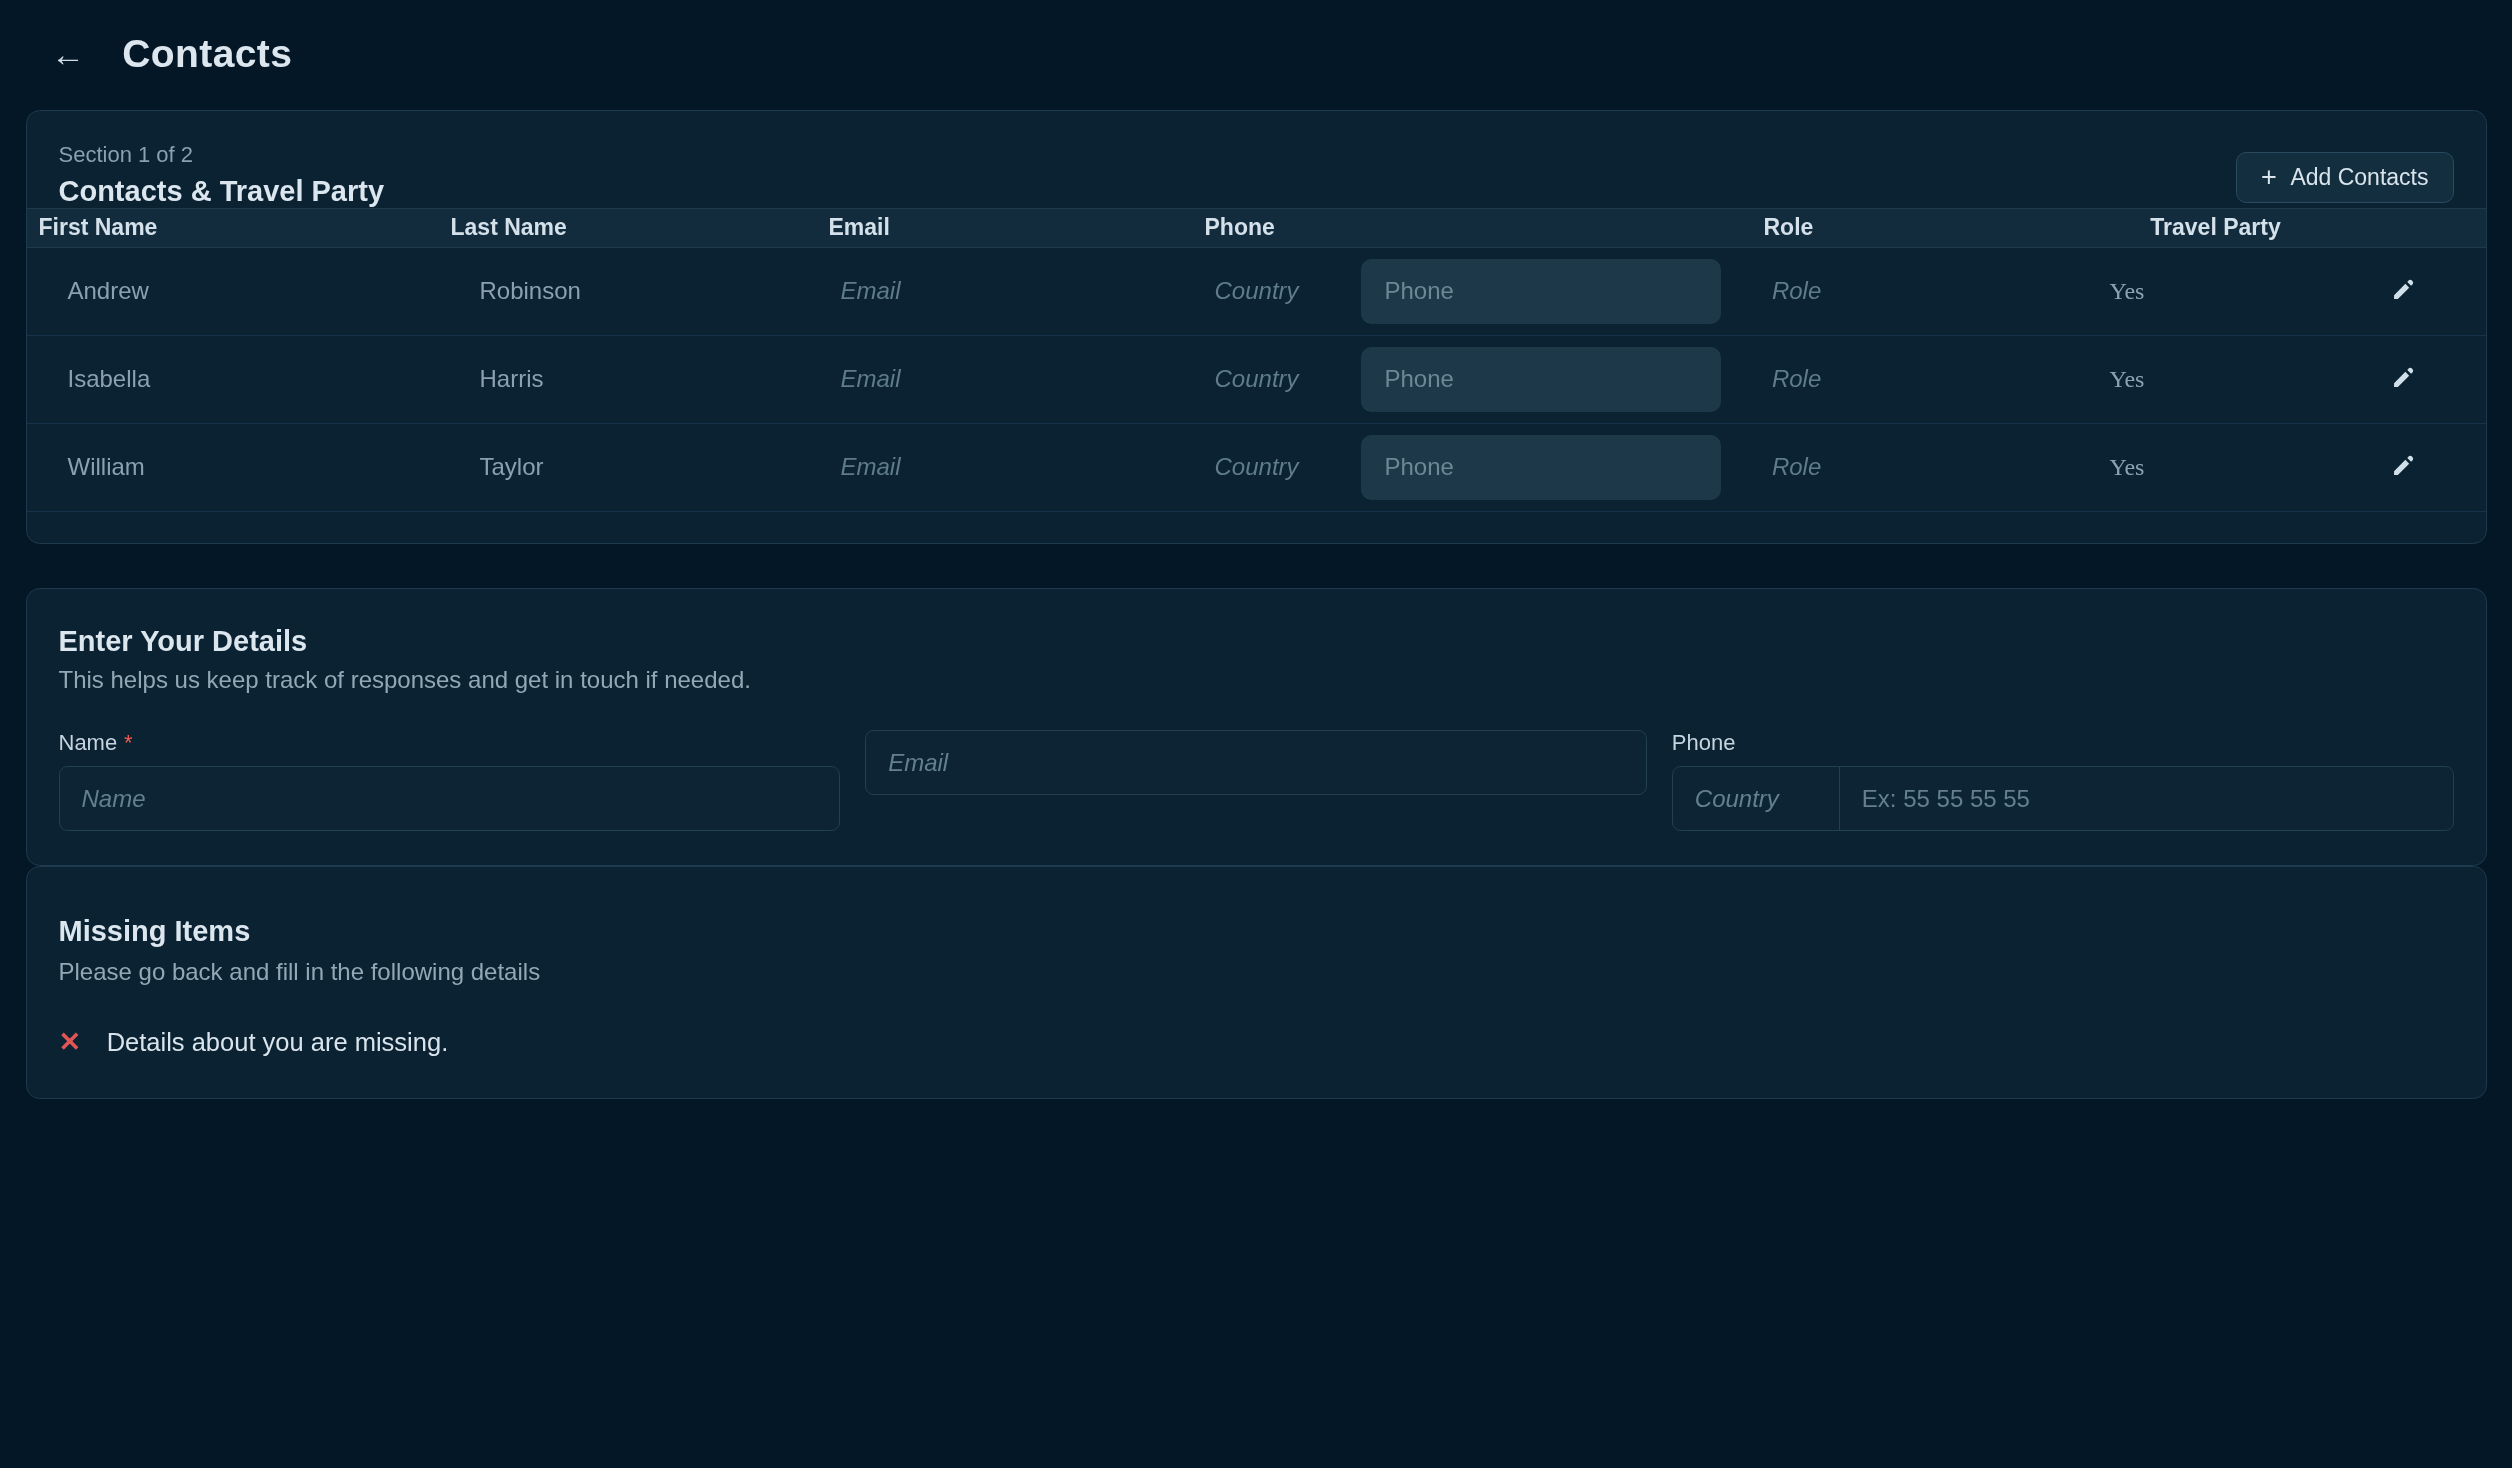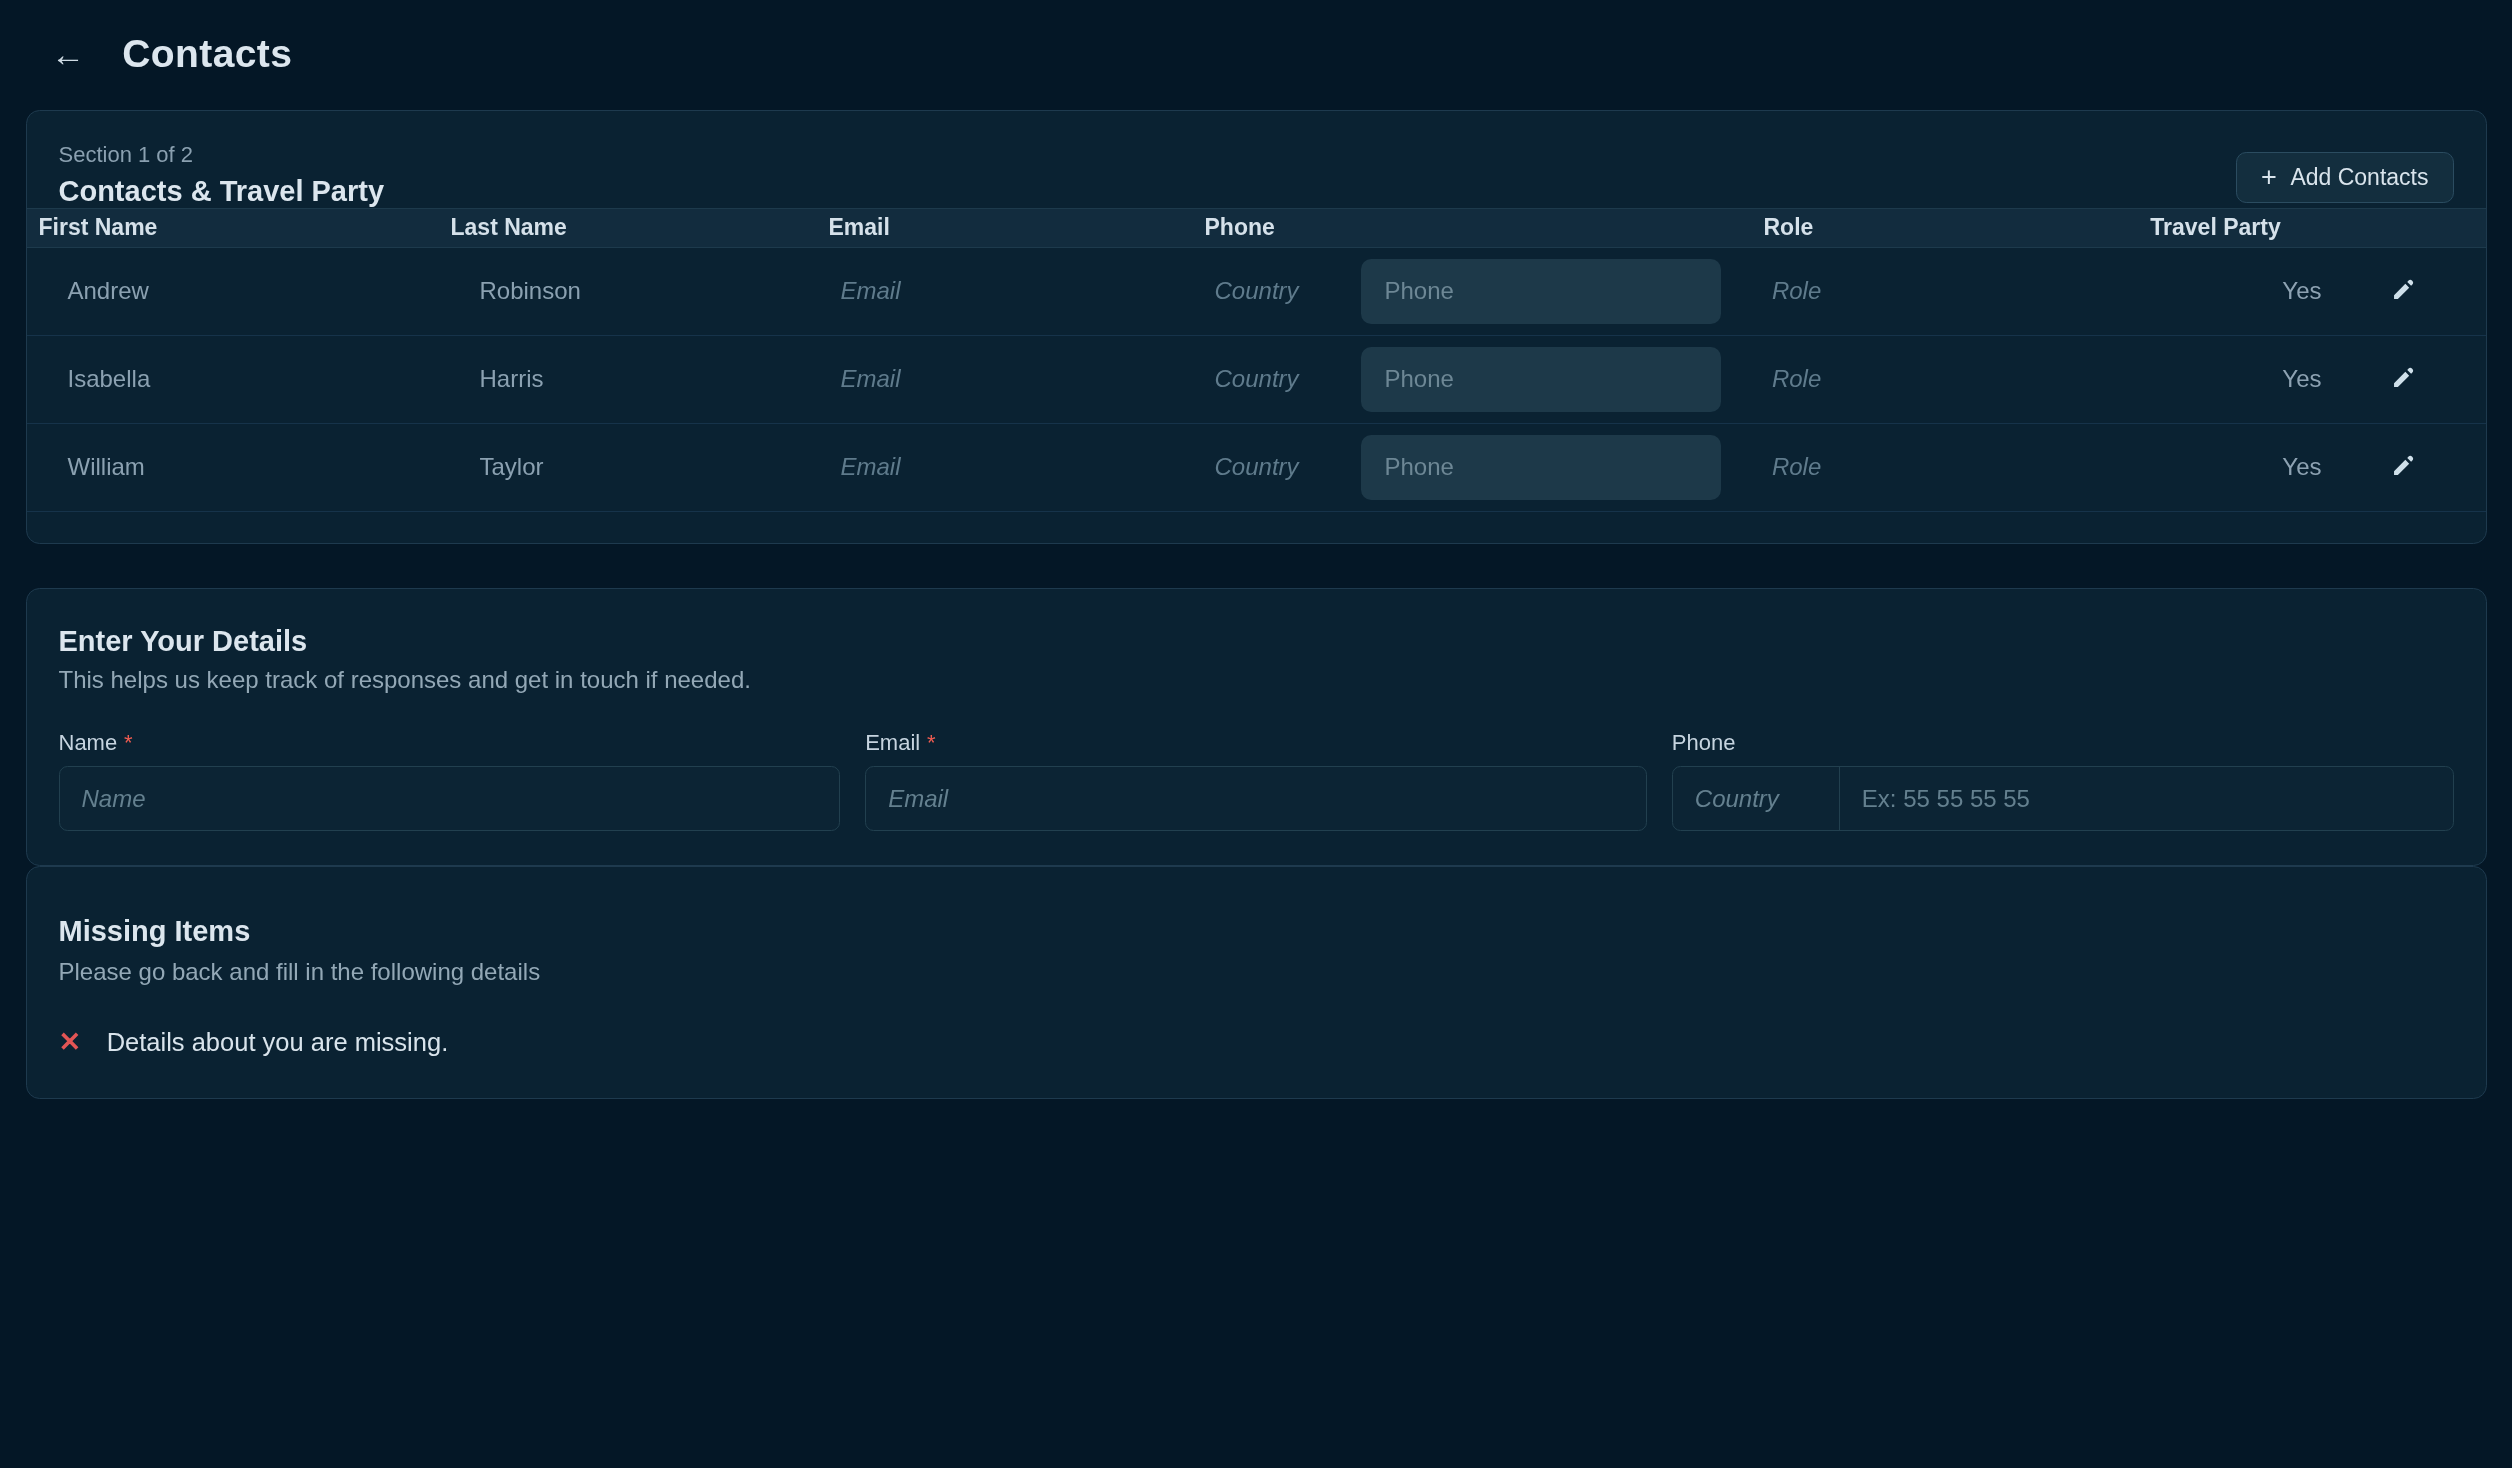--- a/index.html
+++ b/index.html
@@ -86,21 +86,21 @@
   .country-cell-input { width:146px; }
   .phone-fill-input {
     width:360px; height:65px;
     background:#1d3949;
     border:none; border-radius:10.2px; outline:none;
     padding:0 24px;
     font-family:"Liberation Sans", sans-serif;
     font-size:24px; color:#c3d2dd;
   }
   .phone-fill-input::placeholder { color:#6d8795; font-style:normal; }
-  .travel-cell { text-align:right; color:#8da2b2; }
+  .travel-cell { text-align:left; color:#8da2b2;font-family:Liberation Serif, serif; }
   .action-cell { display:flex; justify-content:center; }
   .edit-btn {
     background:none; border:none; cursor:pointer;
     width:48px; height:48px;
     display:flex; align-items:center; justify-content:center;
   }
 
   
   .card-2 .section-desc { margin-top:8.5px; }
   .form-grid {
@@ -254,23 +254,20 @@
 
     <div class="form-grid">
       <div>
         <div class="field-label">
           <span>Name</span><span class="req-star">*</span>
         </div>
         <input class="form-input" placeholder="Name" style="">
       </div>
 
       <div>
-        <div class="field-label">
-          <span>Email</span><span class="req-star">*</span>
-        </div>
         <input class="form-input" placeholder="Email" style="">
       </div>
 
       <div>
         <div class="field-label">
           <span>Phone</span>
         </div>
         <div class="phone-group">
           <input class="phone-country-input" placeholder="Country" style="">
           <input class="phone-number-input" placeholder="Ex: 55 55 55 55" style="">

